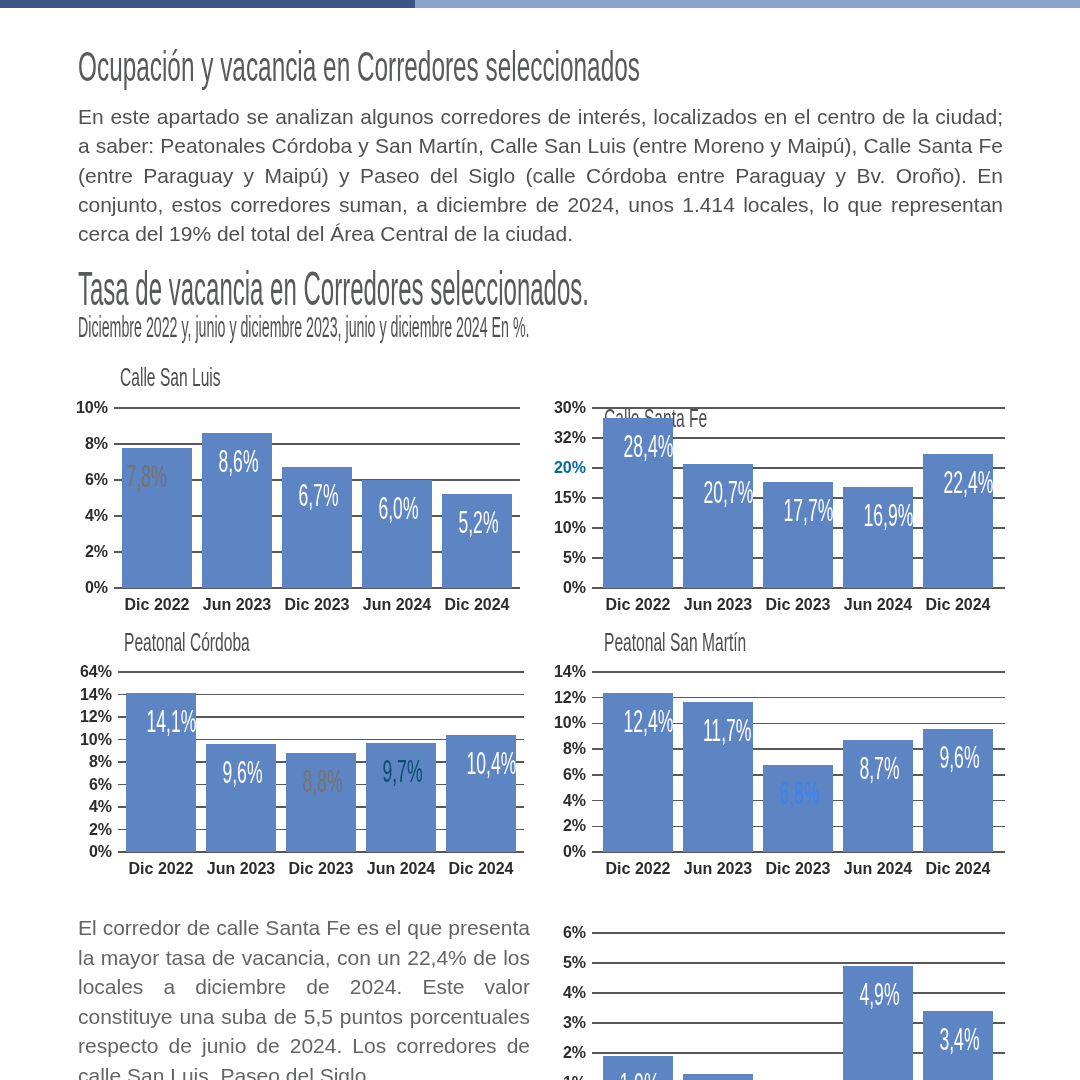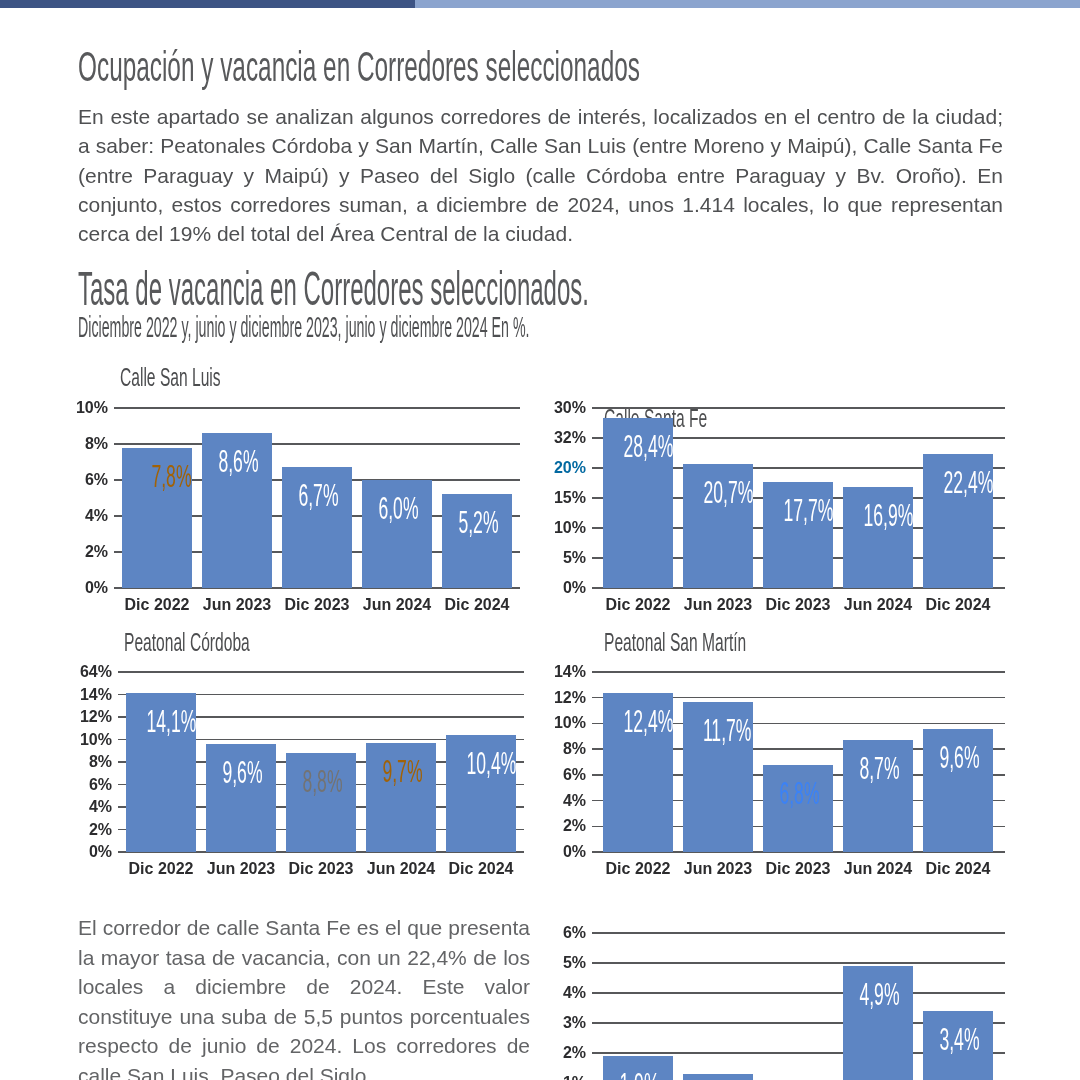--- a/index.html
+++ b/index.html
@@ -68,21 +68,21 @@
         <div class="abs y-tick" style="left: 48px; top: 543px; width: 60px; color: rgb(44, 44, 46);">2%</div>
         <div class="abs gridline" style="left: 114px; top: 515.25px; width: 406px; background: rgb(87, 88, 90);"></div>
         <div class="abs y-tick" style="left: 48px; top: 507px; width: 60px; color: rgb(44, 44, 46);">4%</div>
         <div class="abs gridline" style="left: 114px; top: 479.25px; width: 406px; background: rgb(87, 88, 90);"></div>
         <div class="abs y-tick" style="left: 48px; top: 471px; width: 60px; color: rgb(44, 44, 46);">6%</div>
         <div class="abs gridline" style="left: 114px; top: 443.25px; width: 406px; background: rgb(87, 88, 90);"></div>
         <div class="abs y-tick" style="left: 48px; top: 435px; width: 60px; color: rgb(44, 44, 46);">8%</div>
         <div class="abs gridline" style="left: 114px; top: 407.25px; width: 406px; background: rgb(87, 88, 90);"></div>
         <div class="abs y-tick" style="left: 48px; top: 399px; width: 60px; color: rgb(44, 44, 46);">10%</div>
         <div class="abs" style="left: 122px; top: 447.6px; width: 70px; height: 140.4px; background: rgb(93, 133, 195);"></div>
-        <div class="abs bar-label" style="left: 135px; top: 459.6px; width: 59px; color: #a16207;"><span class="cond">7,8%</span></div>
+        <div class="abs bar-label" style="left: 110px; top: 459.6px; width: 59px; color: #737373;"><span class="cond">7,8%</span></div>
         <div class="abs x-tick" style="left: 117px; top: 596px; width: 80px; color: rgb(44, 44, 46);">Dic 2022</div>
         <div class="abs" style="left: 202px; top: 433.2px; width: 70px; height: 154.8px; background: rgb(93, 133, 195);"></div>
         <div class="abs bar-label" style="left: 202px; top: 445.2px; width: 70px; color: rgb(255, 255, 255);"><span class="cond">8,6%</span></div>
         <div class="abs x-tick" style="left: 197px; top: 596px; width: 80px; color: rgb(44, 44, 46);">Jun 2023</div>
         <div class="abs" style="left: 282px; top: 467.4px; width: 70px; height: 120.6px; background: rgb(93, 133, 195);"></div>
         <div class="abs bar-label" style="left: 282px; top: 479.4px; width: 70px; color: rgb(255, 255, 255);"><span class="cond">6,7%</span></div>
         <div class="abs x-tick" style="left: 277px; top: 596px; width: 80px; color: rgb(44, 44, 46);">Dic 2023</div>
         <div class="abs" style="left: 362px; top: 480px; width: 70px; height: 108px; background: rgb(93, 133, 195);"></div>
         <div class="abs bar-label" style="left: 362px; top: 492px; width: 70px; color: rgb(255, 255, 255);"><span class="cond">6,0%</span></div>
         <div class="abs x-tick" style="left: 357px; top: 596px; width: 80px; color: rgb(44, 44, 46);">Jun 2024</div>
@@ -145,21 +145,21 @@
         <div class="abs" style="left: 122px; top: 693.375px; width: 70px; height: 158.625px; background: rgb(93, 133, 195);"></div>
         <div class="abs bar-label" style="left: 122px; top: 705.375px; width: 70px; color: rgb(255, 255, 255);"><span class="cond">14,1%</span></div>
         <div class="abs x-tick" style="left: 117px; top: 860px; width: 80px; color: rgb(44, 44, 46);">Dic 2022</div>
         <div class="abs" style="left: 202px; top: 744px; width: 70px; height: 108px; background: rgb(93, 133, 195);"></div>
         <div class="abs bar-label" style="left: 202px; top: 756px; width: 70px; color: rgb(255, 255, 255);"><span class="cond">9,6%</span></div>
         <div class="abs x-tick" style="left: 197px; top: 860px; width: 80px; color: rgb(44, 44, 46);">Jun 2023</div>
         <div class="abs" style="left: 282px; top: 753px; width: 70px; height: 99px; background: rgb(93, 133, 195);"></div>
         <div class="abs bar-label" style="left: 282px; top: 765px; width: 70px; color: #737373;"><span class="cond">8,8%</span></div>
         <div class="abs x-tick" style="left: 277px; top: 860px; width: 80px; color: rgb(44, 44, 46);">Dic 2023</div>
         <div class="abs" style="left: 362px; top: 742.875px; width: 70px; height: 109.125px; background: rgb(93, 133, 195);"></div>
-        <div class="abs bar-label" style="left: 362px; top: 754.875px; width: 54px; color: #a16207;"><span class="cond">9,7%</span></div>
+        <div class="abs bar-label" style="left: 362px; top: 754.875px; width: 54px; color: #0c4a6e;"><span class="cond">9,7%</span></div>
         <div class="abs x-tick" style="left: 357px; top: 860px; width: 80px; color: rgb(44, 44, 46);">Jun 2024</div>
         <div class="abs" style="left: 442px; top: 735px; width: 70px; height: 117px; background: rgb(93, 133, 195);"></div>
         <div class="abs bar-label" style="left: 442px; top: 747px; width: 70px; color: rgb(255, 255, 255);"><span class="cond">10,4%</span></div>
         <div class="abs x-tick" style="left: 437px; top: 860px; width: 80px; color: rgb(44, 44, 46);">Dic 2024</div>
       </div>
       <div class="abs" style="left: 0px; top: 0px; width: 1080px; height: 1080px; pointer-events: none;">
         <div class="abs chart-title" style="left: 604px; top: 628px;"><span class="cond">Peatonal San Martín</span></div>
         <div class="abs gridline" style="left: 592px; top: 851.25px; width: 413px; background: rgb(87, 88, 90);"></div>
         <div class="abs y-tick" style="left: 526px; top: 843px; width: 60px; color: rgb(44, 44, 46);">0%</div>
         <div class="abs gridline" style="left: 592px; top: 825.536px; width: 413px; background: rgb(87, 88, 90);"></div>

